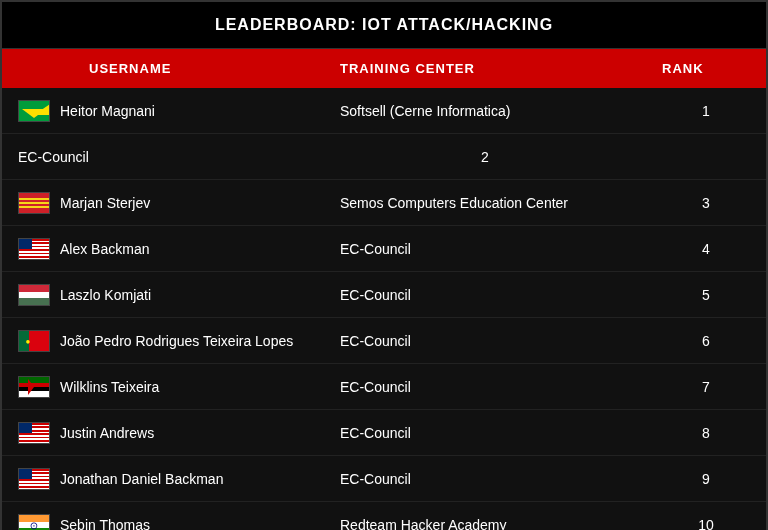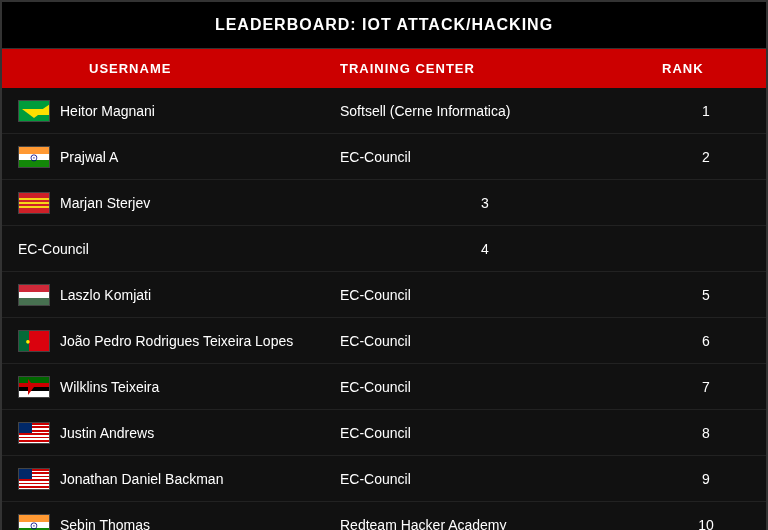--- a/index.html
+++ b/index.html
@@ -238,35 +238,36 @@
   <div class="leaderboard-body" id="table-body">
   <div class="leaderboard-row">
         <div class="row-username">
           <div class="flag flag-br" title="Brazil flag"></div>
           <span>Heitor Magnani</span>
         </div>
         <div class="row-training">Softsell (Cerne Informatica)</div>
         <div class="row-rank">1</div>
       </div>
       <div class="leaderboard-row">
-        <div class="row-username">
-          <div class="flag flag-in" title="India flag"></div>
-          <span>Prajwal A</span>
-        </div>
         <div class="row-training">EC-Council</div>
         <div class="row-rank">2</div>
       </div>
       <div class="leaderboard-row">
         <div class="row-username">
           <div class="flag flag-mk" title="Macedonia flag"></div>
           <span>Marjan Sterjev</span>
         </div>
+        <div class="row-training">Semos Computers Education Center</div>
         <div class="row-rank">3</div>
       </div>
       <div class="leaderboard-row">
+        <div class="row-username">
+          <div class="flag flag-us" title="USA flag"></div>
+          <span>Alex Backman</span>
+        </div>
         <div class="row-training">EC-Council</div>
         <div class="row-rank">4</div>
       </div>
       <div class="leaderboard-row">
         <div class="row-username">
           <div class="flag flag-hu" title="Hungary flag"></div>
           <span>Laszlo Komjati</span>
         </div>
         <div class="row-training">EC-Council</div>
         <div class="row-rank">5</div>

